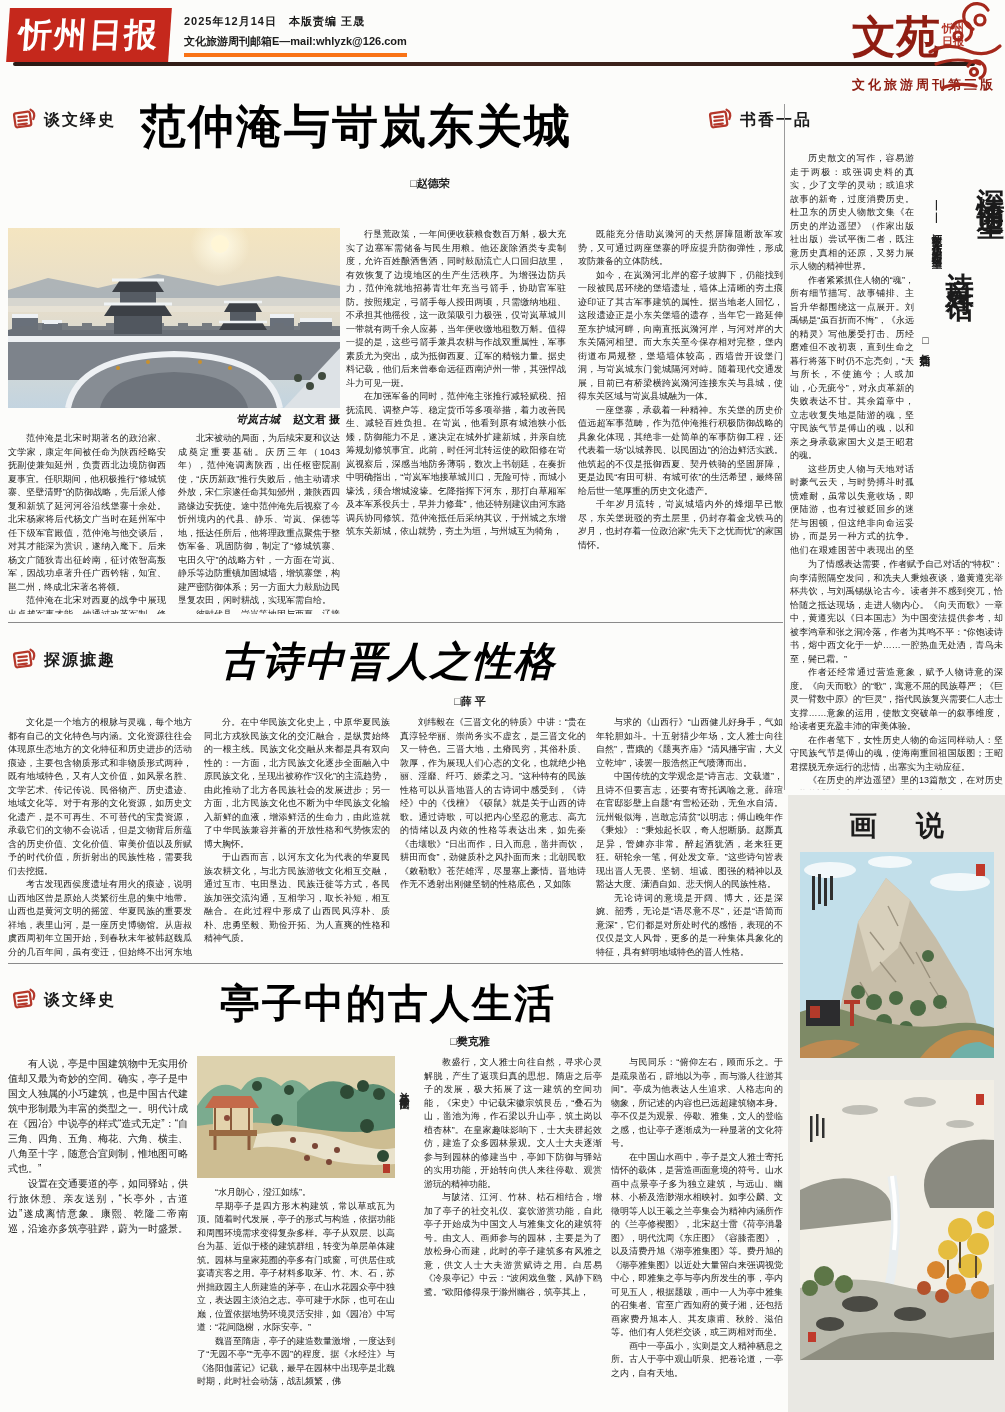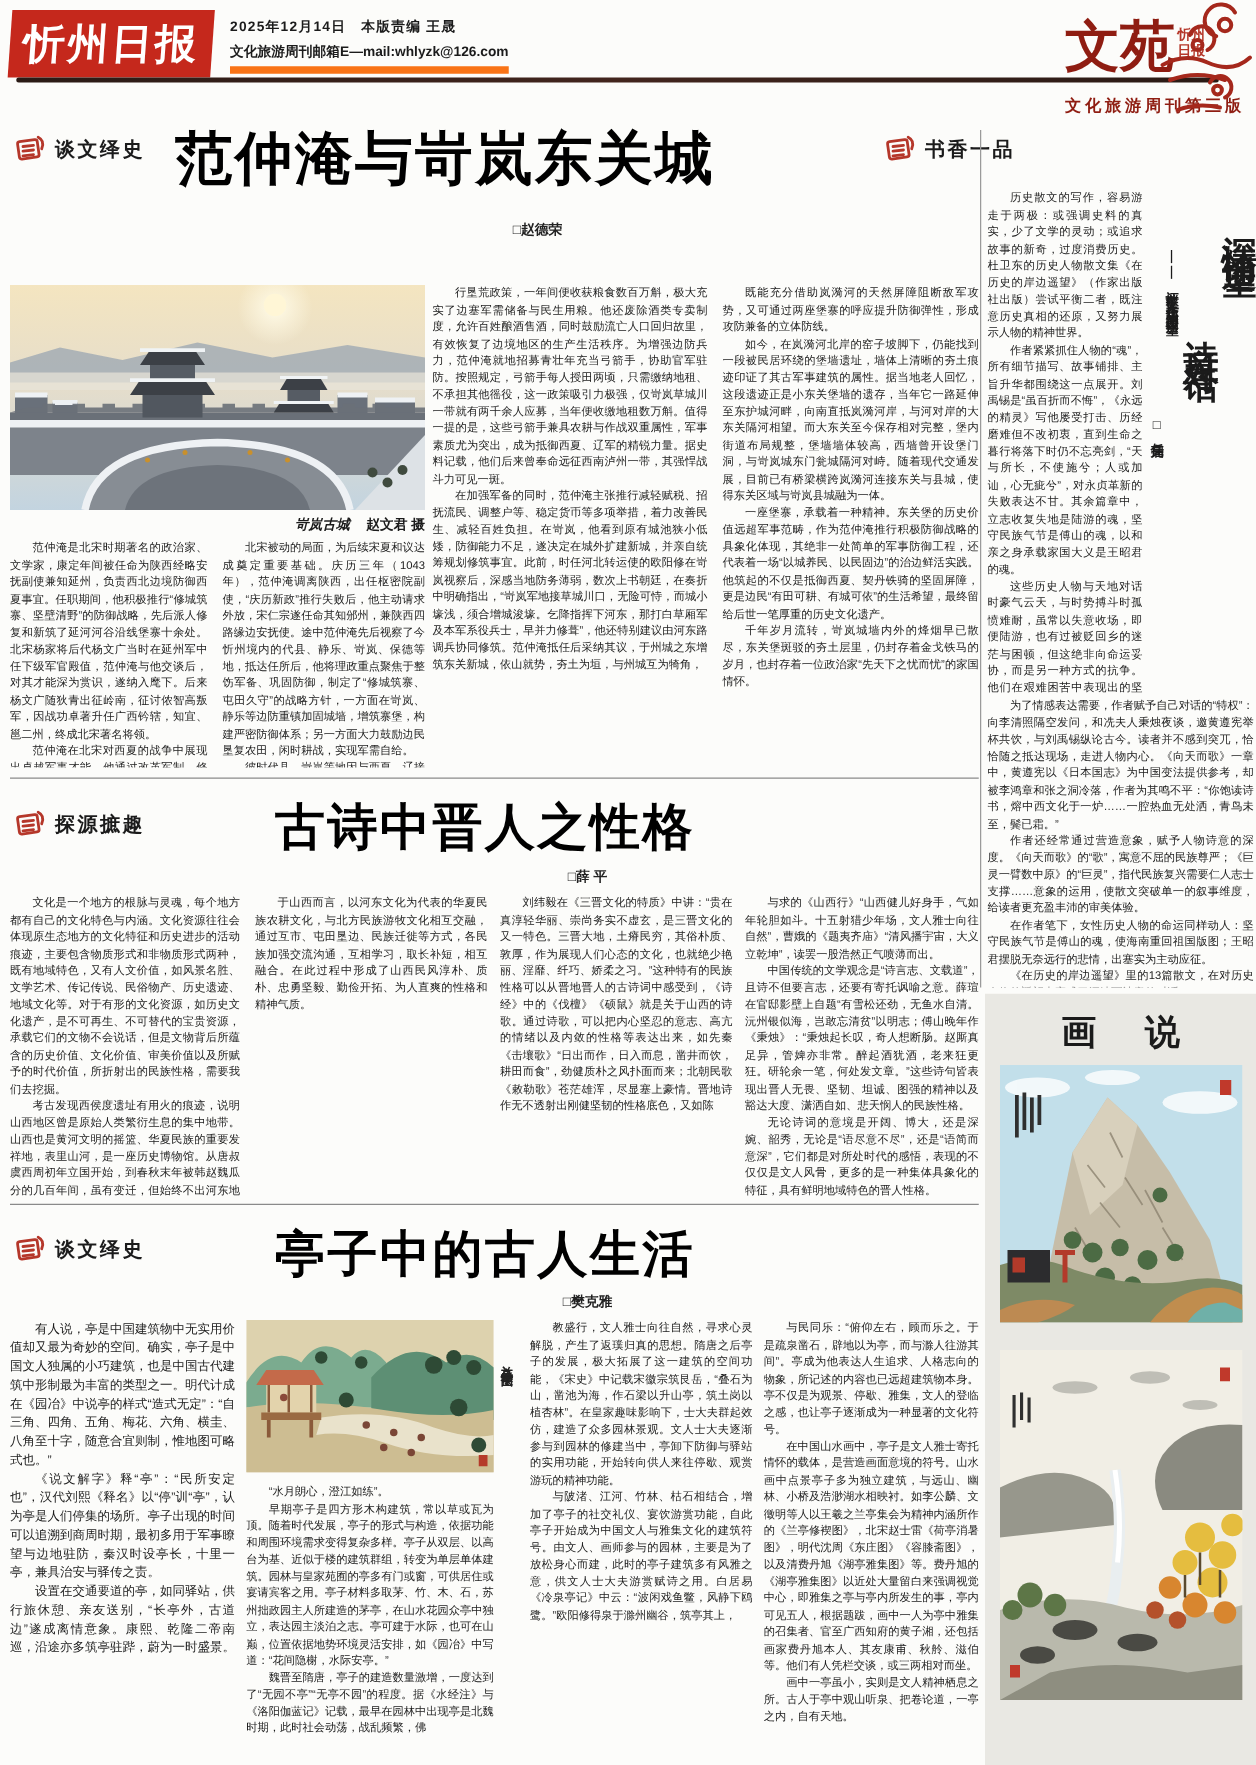--- a/index.html
+++ b/index.html
@@ -5,21 +5,21 @@
   html,body{margin:0;padding:0;background:#d8d8d4;}
   .page{position:relative;width:1005px;height:1412px;margin:0 auto;background:#fcfcfa;
         font-family:"Liberation Sans","DejaVu Sans",sans-serif;color:#1b1b1b;overflow:hidden;}
   .abs{position:absolute;}
   
   .logo-box{left:8px;top:8px;width:162px;height:54px;background:#c5281c;color:#fff;
             display:flex;align-items:center;justify-content:center;
             font-family:"Liberation Serif","DejaVu Serif",serif;font-weight:bold;
             font-size:33px;letter-spacing:2px;transform:skewX(-4deg);}
   .date-line{left:184px;top:14px;font-size:11px;font-weight:bold;letter-spacing:1px;}
-  .mail-line{left:184px;top:34px;font-size:11px;font-weight:bold;border-bottom:6px solid #f97316;
+  .mail-line{left:184px;top:34px;font-size:11px;font-weight:bold;border-bottom:4px solid #f97316;
              padding-bottom:4px;}
   .edition-wrap{left:852px;top:16px;display:flex;align-items:flex-start;gap:2px;}
   .edition-name{font-family:"Liberation Serif","DejaVu Serif",serif;font-weight:bold;
                 font-size:44px;line-height:44px;color:#8f1d12;}
   .edition-logo{width:26px;font-size:11px;line-height:13px;color:#b5372a;font-weight:bold;margin-top:6px;}
   .edition-sub{left:852px;top:76px;font-size:13px;font-weight:bold;color:#8f1d12;letter-spacing:3px;}
   .mast-rule{left:13px;top:62px;width:962px;height:4px;background:linear-gradient(90deg,#2a1a15,#42251d 50%,#2a1a15);border-radius:2px;}
   .cloud{left:922px;top:0px;}
   
   .sec-tag{display:flex;align-items:center;gap:6px;}
@@ -224,28 +224,29 @@
   <div class="abs sec-tag" style="left:10px;top:646px;">
     <svg width="28" height="28" viewBox="0 0 30 30">
       <g stroke="#b5372a" stroke-width="2.4" fill="none" stroke-linecap="round">
         <rect x="5" y="7" width="17" height="15" rx="2" transform="rotate(-8 13 14)"></rect>
         <path d="M9 12 l9 -1 M9 16 l9 -1 M9 20 l9 -1"></path>
         <path d="M22 4 q6 3 3 10"></path>
       </g>
     </svg>
     <span class="sec-label">探源摭趣</span>
   </div>
-  <div class="abs headline" style="left:220px;top:634px;width:500px;font-size:40px;">古诗中晋人之性格</div>
+  <div class="abs headline" style="left:220px;top:634px;width:500px;font-size:40px;font-style:italic;">古诗中晋人之性格</div>
   <div class="abs byline" style="left:220px;top:694px;width:500px;">□薛 平</div>
 
   <div class="abs col" style="left:8px;top:716px;width:184px;height:244px;">
       <p class="para">文化是一个地方的根脉与灵魂，每个地方都有自己的文化特色与内涵。文化资源往往会体现原生态地方的文化特征和历史进步的活动痕迹，主要包含物质形式和非物质形式两种，既有地域特色，又有人文价值，如风景名胜、文学艺术、传记传说、民俗物产、历史遗迹、地域文化等。对于有形的文化资源，如历史文化遗产，是不可再生、不可替代的宝贵资源，承载它们的文物不会说话，但是文物背后所蕴含的历史价值、文化价值、审美价值以及所赋予的时代价值，所折射出的民族性格，需要我们去挖掘。</p>
       <p class="para">考古发现西侯度遗址有用火的痕迹，说明山西地区曾是原始人类繁衍生息的集中地带。山西也是黄河文明的摇篮、华夏民族的重要发祥地，表里山河，是一座历史博物馆。从唐叔虞西周初年立国开始，到春秋末年被韩赵魏瓜分的几百年间，虽有变迁，但始终不出河东地区，以河东文化为代表的华夏民族农耕文化，可以说是中国文化的重要组成部</p>
     </div>
   <div class="abs col" style="left:204px;top:716px;width:186px;height:244px;">
+      <p class="para">分。在中华民族文化史上，中原华夏民族同北方戎狄民族文化的交汇融合，是纵贯始终的一根主线。民族文化交融从来都是具有双向性的：一方面，北方民族文化逐步全面融入中原民族文化，呈现出被称作“汉化”的主流趋势，由此推动了北方各民族社会的发展进步；另一方面，北方民族文化也不断为中华民族文化输入新鲜的血液，增添鲜活的生命力，由此造就了中华民族兼容并蓄的开放性格和气势恢宏的博大胸怀。</p>
       <p class="para">于山西而言，以河东文化为代表的华夏民族农耕文化，与北方民族游牧文化相互交融，通过互市、屯田垦边、民族迁徙等方式，各民族加强交流沟通，互相学习，取长补短，相互融合。在此过程中形成了山西民风淳朴、质朴、忠勇坚毅、勤俭开拓、为人直爽的性格和精神气质。</p>
     </div>
   <div class="abs col" style="left:400px;top:716px;width:186px;height:244px;">
       <p class="para">刘纬毅在《三晋文化的特质》中讲：“贵在真淳轻华丽、崇尚务实不虚玄，是三晋文化的又一特色。三晋大地，土瘠民穷，其俗朴质、敦厚，作为展现人们心态的文化，也就绝少艳丽、淫靡、纤巧、娇柔之习。”这种特有的民族性格可以从晋地晋人的古诗词中感受到，《诗经》中的《伐檀》《硕鼠》就是关于山西的诗歌。通过诗歌，可以把内心坚忍的意志、高亢的情绪以及内敛的性格等表达出来，如先秦《击壤歌》“日出而作，日入而息，凿井而饮，耕田而食”，劲健质朴之风扑面而来；北朝民歌《敕勒歌》苍茫雄浑，尽显塞上豪情。晋地诗作无不透射出刚健坚韧的性格底色，又如陈</p>
     </div>
   <div class="abs col" style="left:596px;top:716px;width:187px;height:244px;">
       <p class="para">与求的《山西行》“山西健儿好身手，气如年轮胆如斗。十五射猎少年场，文人雅士向往自然”，曹娥的《题夷齐庙》“清风播宇宙，大义立乾坤”，读罢一股浩然正气喷薄而出。</p>
       <p class="para">中国传统的文学观念是“诗言志、文载道”，且诗不但要言志，还要有寄托讽喻之意。薛瑄在官邸影壁上自题“有雪松还劲，无鱼水自清。沅州银似海，岂敢忘清贫”以明志；傅山晚年作《秉烛》：“秉烛起长叹，奇人想断肠。赵厮真足异，管婢亦非常。醉起酒犹酒，老来狂更狂。研轮余一笔，何处发文章。”这些诗句皆表现出晋人无畏、坚韧、坦诚、图强的精神以及豁达大度、潇洒自如、悲天悯人的民族性格。</p>
       <p class="para">无论诗词的意境是开阔、博大，还是深婉、韶秀，无论是“语尽意不尽”，还是“语简而意深”，它们都是对所处时代的感悟，表现的不仅仅是文人风骨，更多的是一种集体具象化的特征，具有鲜明地域特色的晋人性格。</p>
     </div>
@@ -258,21 +259,20 @@
         <path d="M22 4 q6 3 3 10"></path>
       </g>
     </svg>
     <span class="sec-label">谈文绎史</span>
   </div>
   <div class="abs headline" style="left:220px;top:976px;width:500px;font-size:40px;">亭子中的古人生活</div>
   <div class="abs byline" style="left:220px;top:1034px;width:500px;">□樊克雅</div>
 
   <div class="abs col big" style="left:8px;top:1056px;width:180px;height:350px;">
       <p class="para">有人说，亭是中国建筑物中无实用价值却又最为奇妙的空间。确实，亭子是中国文人独属的小巧建筑，也是中国古代建筑中形制最为丰富的类型之一。明代计成在《园冶》中说亭的样式“造式无定”：“自三角、四角、五角、梅花、六角、横圭、八角至十字，随意合宜则制，惟地图可略式也。”</p>
-      <p class="para">《说文解字》释“亭”：“民所安定也”，汉代刘熙《释名》以“停”训“亭”，认为亭是人们停集的场所。亭子出现的时间可以追溯到商周时期，最初多用于军事瞭望与边地驻防，秦汉时设亭长，十里一亭，兼具治安与驿传之责。</p>
       <p class="para">设置在交通要道的亭，如同驿站，供行旅休憩、亲友送别，“长亭外，古道边”遂成离情意象。康熙、乾隆二帝南巡，沿途亦多筑亭驻跸，蔚为一时盛景。</p>
     </div>
 
   <div class="abs" style="left:197px;top:1056px;width:216px;height:350px;">
     <div class="lanting">
       <svg width="198" height="122" viewBox="0 0 198 122">
         <rect width="198" height="122" fill="#ddd2ae"></rect>
         <path d="M0 50 Q20 18 44 34 Q60 10 84 30 Q96 16 112 34 L112 70 L0 70 Z" fill="#7bab8f"></path>
         <path d="M100 46 Q130 12 160 34 Q178 20 198 38 L198 80 L100 80 Z" fill="#5d8f74"></path>
         <g fill="#2e4a35">

